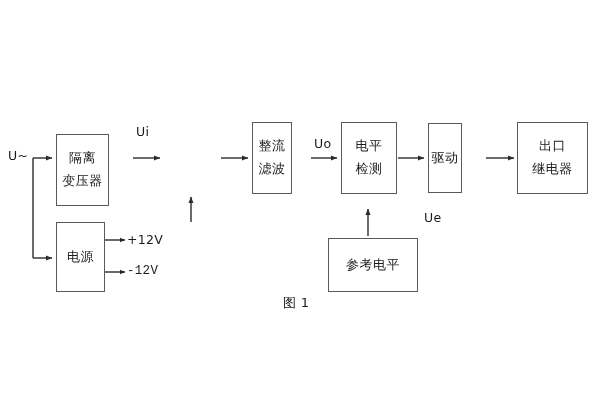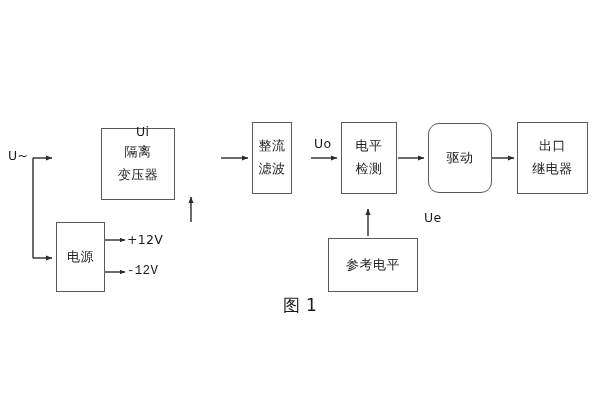--- a/index.html
+++ b/index.html
@@ -34,21 +34,21 @@
     letter-spacing: 0.5px;
   }
   .blk .ln { display: block; white-space: nowrap; }
   .lbl {
     position: absolute;
     color: #1b1b1b;
     font-size: 12.5px;
     white-space: nowrap;
     letter-spacing: 0.3px;
   }
-  .lbl-cjk { font-size: 17px; }
+  .lbl-cjk { font-size: 13px; }
   svg.wires {
     position: absolute;
     left: 0;
     top: 0;
     width: 600px;
     height: 400px;
     overflow: visible;
   }
 </style>
 </head>
@@ -85,37 +85,37 @@
 
       <path d="M368,236 L368,209" marker-end="url(#ah)"></path>
 
       <path d="M105,240 L125,240" marker-end="url(#ahs)"></path>
       <path d="M105,272 L125,272" marker-end="url(#ahs)"></path>
     </g>
   </svg>
 
   <div class="lbl" style="left:8px; top:148px;">U~</div>
 
-  <div class="blk" style="left:56px; top:128px; width:74px; height:72px;margin-left:45px;">
+  <div class="blk" style="left:56px; top:134px; width:53px; height:72px;">
     <span class="ln">隔离</span>
     <span class="ln">变压器</span>
   </div>
 
 
   <div class="blk" style="left:252px; top:122px; width:40px; height:72px;">
     <span class="ln">整流</span>
     <span class="ln">滤波</span>
   </div>
 
   <div class="blk" style="left:341px; top:122px; width:56px; height:72px;">
     <span class="ln">电平</span>
     <span class="ln">检测</span>
   </div>
 
-  <div class="blk" style="left:428px; top:123px; width:64px; height:70px;border-radius:11px;">
+  <div class="blk" style="left:428px; top:123px; width:34px; height:70px;">
     <span class="ln">驱动</span>
   </div>
 
   <div class="blk" style="left:517px; top:122px; width:71px; height:72px;text-align:center;">
     <span class="ln">出口</span>
     <span class="ln">继电器</span>
   </div>
 
   <div class="blk" style="left:56px; top:222px; width:49px; height:70px;">
     <span class="ln">电源</span>

